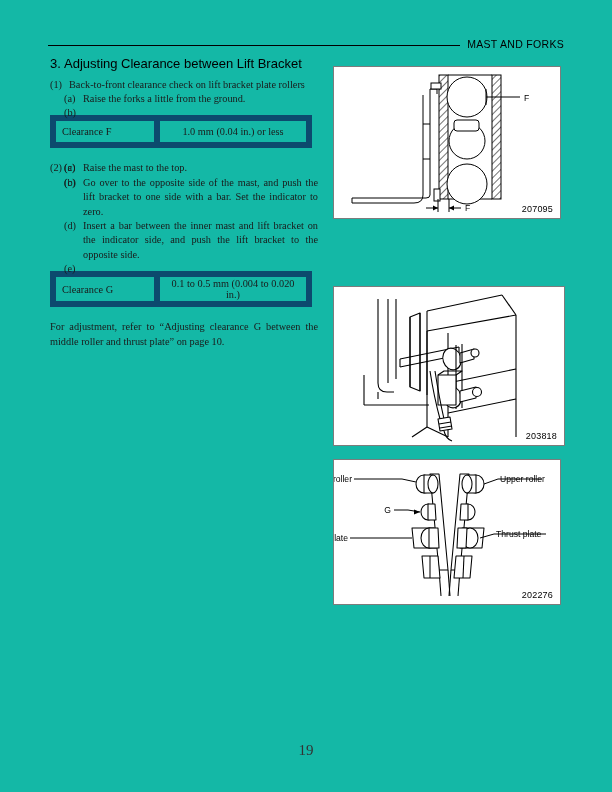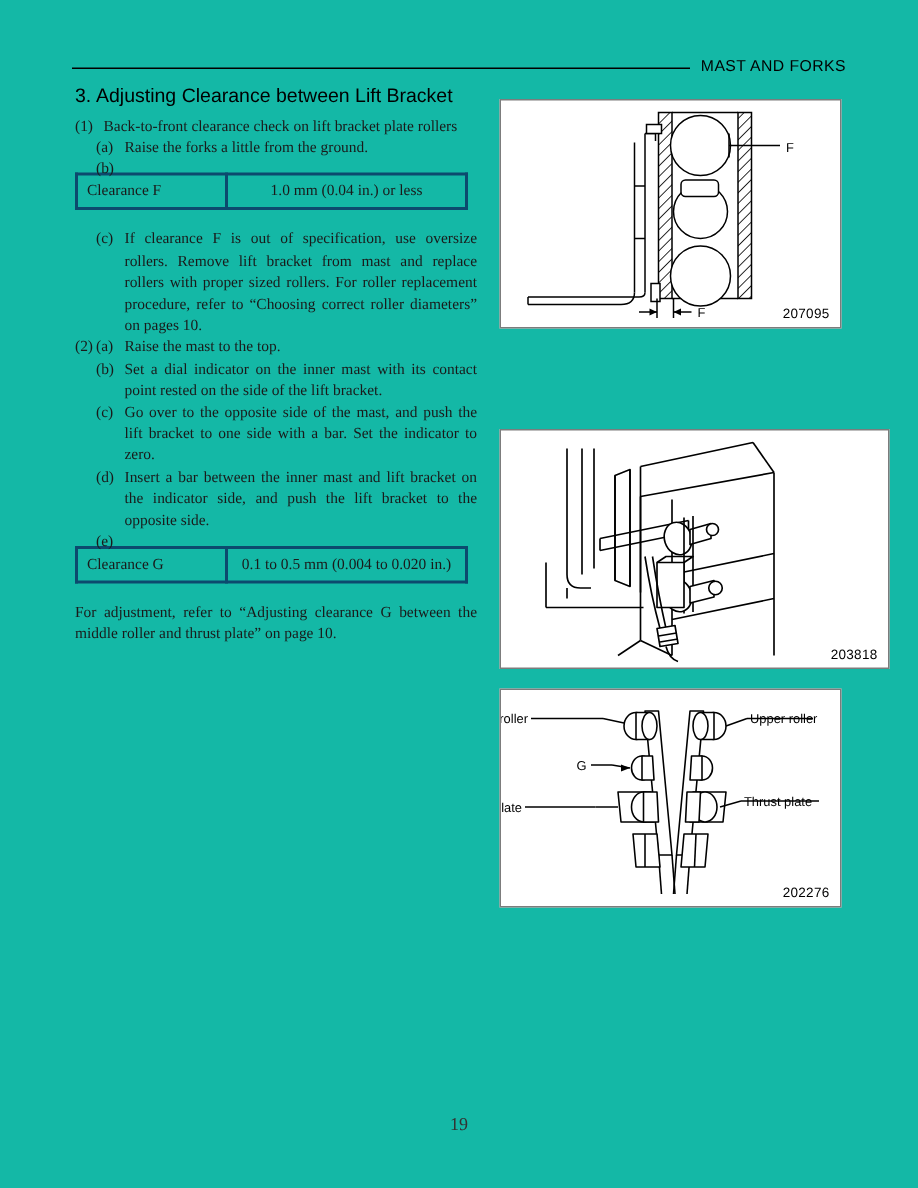--- a/index.html
+++ b/index.html
@@ -110,36 +110,36 @@
   .gap-l { height: 13px; }
 
   
   .spec-table {
     width: 262px;
     border-collapse: collapse;
     font-size: 10.3px;
     margin: 0;
   }
   .spec-table td {
-    border: 2px solid #0c4a6e;
+    border: 6px solid #0c4a6e;
     height: 19px;
     padding: 1px 6px;
   }
   .spec-table td.label { width: 86px; text-align: left; }
   .spec-table td.value { text-align: center; }
 
   
   .fig {
     position: absolute;
     border: 1.1px solid #7c7c7c;
     background: #fff;
     box-sizing: border-box;
   }
   #fig1 { left: 333px; top: 66px;  width: 228px; height: 153px; }
-  #fig2 { left: 333px; top: 286px; width: 260px; height: 160px; }
+  #fig2 { left: 333px; top: 286px; width: 232px; height: 160px; }
   #fig3 { left: 333px; top: 459px; width: 228px; height: 146px; }
   .fig-no {
     position: absolute;
     right: 7px;
     bottom: 4px;
     font-family: "Liberation Sans", "DejaVu Sans", sans-serif;
     font-size: 9px;
     color: #000;
     letter-spacing: 0.2px;
   }
@@ -150,21 +150,21 @@
     fill: #000;
   }
 
   
   .pageno {
     position: absolute;
     left: 0;
     top: 742px;
     width: 612px;
     text-align: center;
-    font-size: 12px;
+    font-size: 15px;
     color: #333;
   }
 </style>
 </head>
 <body>
 
 <div class="page">
 
   <div class="header">
     <div class="header-rule"></div>
@@ -187,27 +187,27 @@
     <table class="spec-table">
       <tbody>
           <tr>
         <td class="label">Clearance F</td>
         <td class="value">1.0 mm (0.04 in.) or less</td>
       </tr>
     </tbody>
       </table>
     <div class="gap-l"></div>
 
-    <p class="para lvl2"><span class="mk">(c)</span><span>If clearance F is out of specification, use oversize rollers.  Remove lift bracket from mast and replace rollers with proper sized rollers.  For roller replacement procedure, refer to “Choosing correct roller diameters” on pages 10.</span></p>
+    <p class="para lvl2"><span class="mk">(c)</span></p>
 
     <p class="para lvl1"><span class="mk">(2)</span></p>
 
     <p class="para lvl2"><span class="mk">(a)</span><span>Raise the mast to the top.</span></p>
 
-    <p class="para lvl2"><span class="mk">(b)</span><span>Set a dial indicator on the inner mast with its contact point rested on the side of the lift bracket.</span></p>
+    <p class="para lvl2"><span class="mk">(b)</span></p>
 
     <p class="para lvl2"><span class="mk">(c)</span><span>Go over to the opposite side of the mast, and push the lift bracket to one side with a bar.  Set the indicator to zero.</span></p>
 
     <p class="para lvl2"><span class="mk">(d)</span><span>Insert a bar between the inner mast and lift bracket on the indicator side, and push the lift bracket to the opposite side.</span></p>
 
     <p class="para lvl2"><span class="mk">(e)</span></p>
 
 
     <div class="gap-m"></div>
     <table class="spec-table">

